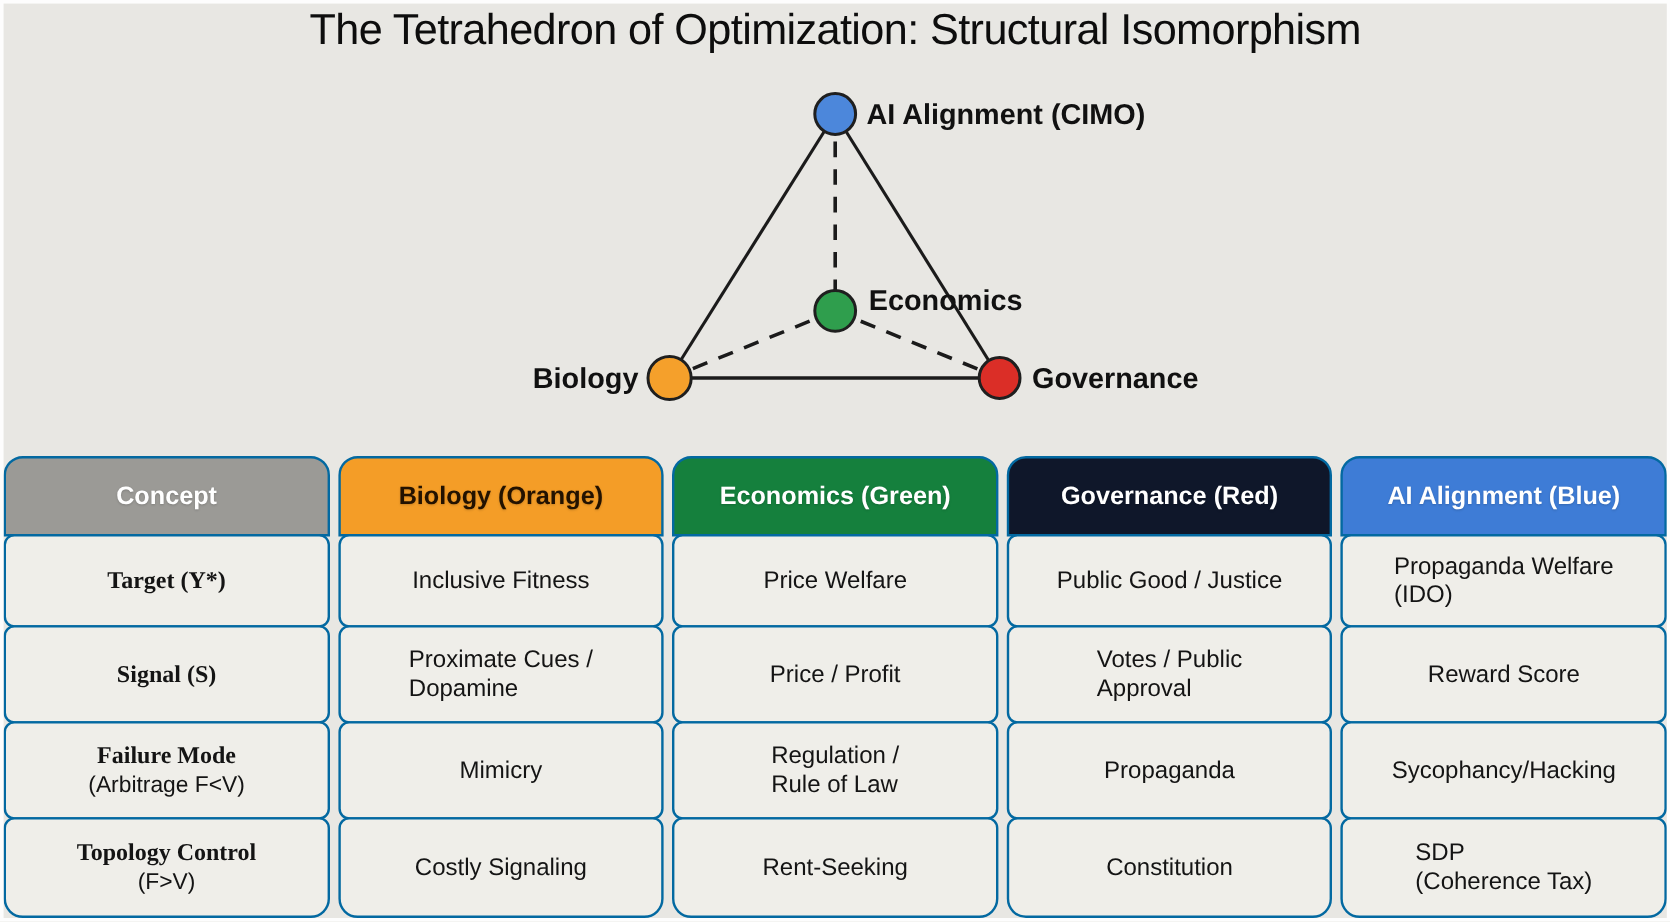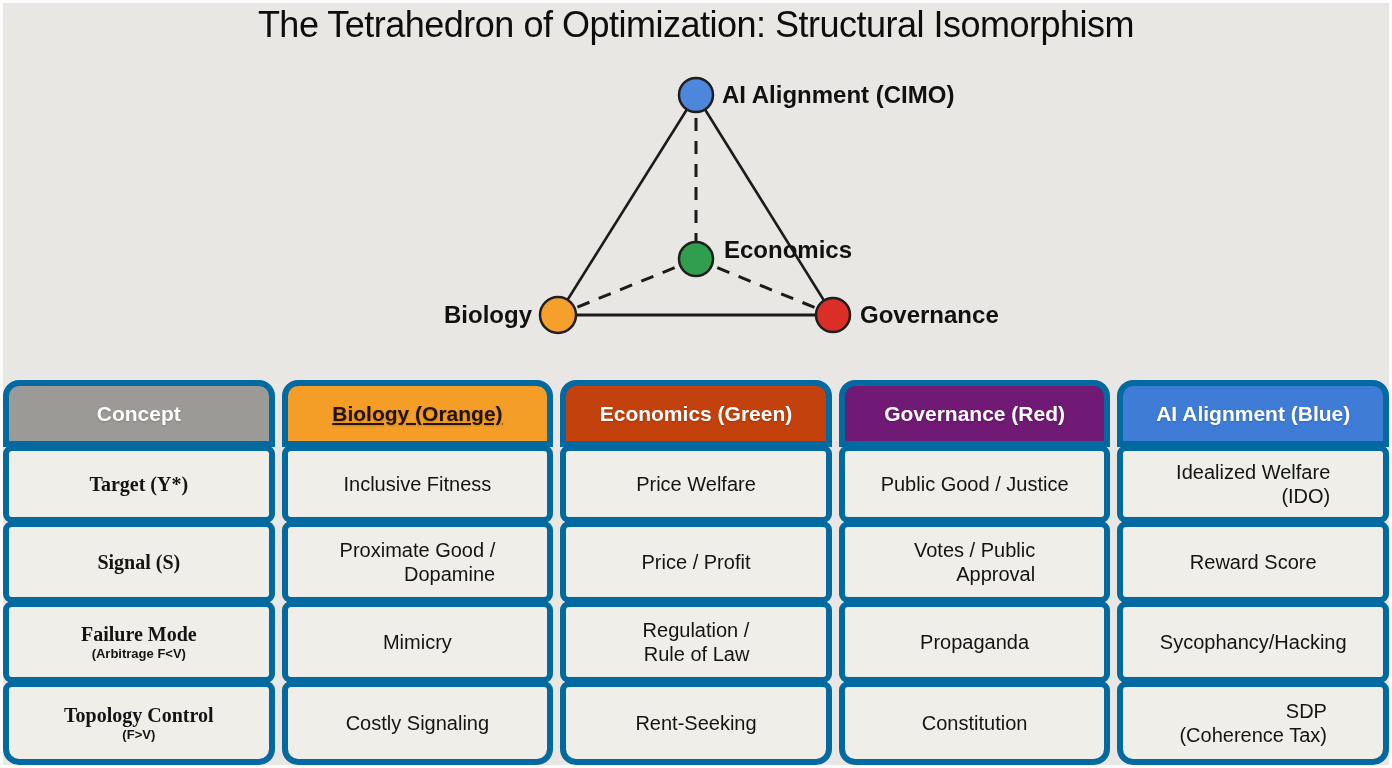--- a/index.html
+++ b/index.html
@@ -46,43 +46,43 @@
     display: grid;
     grid-template-columns: repeat(5, 1fr);
     column-gap: 7px;
   }
   .col {
     display: grid;
     grid-template-rows: 67px 76px 80px 80px 82px;
   }
   .cell {
     background: #efeee9;
-    border: 6px solid #0369a1;
+    border: 2px solid #0369a1;
     border-radius: 9px;
     display: flex;
     flex-direction: column;
     align-items: center;
     justify-content: center;
-    text-align: right;
+    text-align: left;
     font-size: 20px;
     line-height: 1.22;
     padding: 2px 8px;
     box-sizing: border-box;
     white-space: pre-line;
   }
   .col .cell:not(:first-child) { margin-top: -2px; }
   .cell.header {
     border-radius: 16px 16px 0 0;
     font-size: 21px;
     font-weight: bold;
     text-shadow: 0 1px 2px rgba(0,0,0,0.18);
   }
   .col .cell:last-child { border-radius: 9px 9px 16px 16px; }
   .concept-main { font-weight: bold; font-family: Liberation Serif, serif; }
-  .concept-sub { font-weight: bold; font-size: 13px; }
+  .concept-sub { font-weight: normal; font-size: 19px; }
   .concept-sub:empty { display: none; }
 </style>
 </head>
 <body>
 
 <h1 class="page-title">The Tetrahedron of Optimization: Structural Isomorphism</h1>
 
 <svg id="diagram" viewBox="0 0 1392 362">
   <g>
     <line x1="696" y1="95" x2="558" y2="315" stroke="#1b1b1b" stroke-width="2.6"></line>
@@ -118,49 +118,49 @@
       <div class="concept-main">Failure Mode</div>
       <div class="concept-sub">(Arbitrage F&lt;V)</div>
     </div>
     <div class="cell">
       <div class="concept-main">Topology Control</div>
       <div class="concept-sub">(F&gt;V)</div>
     </div>
   </div>
 
   <div class="col">
-    <div class="cell header" style="background: rgb(244, 157, 39); color: rgb(35, 18, 0); text-decoration: underline;">Biology (Orange)</div>
+    <div class="cell header" style="background: rgb(244, 157, 39); color: rgb(35, 18, 0);">Biology (Orange)</div>
     <div class="cell">Inclusive Fitness</div>
-    <div class="cell">Proximate Good /
+    <div class="cell">Proximate Cues /
 Dopamine</div>
     <div class="cell">Mimicry</div>
     <div class="cell">Costly Signaling</div>
   </div>
 
   <div class="col">
-    <div class="cell header" style="background: #c2410c; color: rgb(255, 255, 255);">Economics (Green)</div>
+    <div class="cell header" style="background: #15803d; color: rgb(255, 255, 255);">Economics (Green)</div>
     <div class="cell">Price Welfare</div>
     <div class="cell">Price / Profit</div>
     <div class="cell">Regulation /
 Rule of Law</div>
     <div class="cell">Rent-Seeking</div>
   </div>
 
   <div class="col">
-    <div class="cell header" style="background: #701a75; color: rgb(255, 255, 255);">Governance (Red)</div>
+    <div class="cell header" style="background: #0f172a; color: rgb(255, 255, 255);">Governance (Red)</div>
     <div class="cell">Public Good / Justice</div>
     <div class="cell">Votes / Public
 Approval</div>
     <div class="cell">Propaganda</div>
     <div class="cell">Constitution</div>
   </div>
 
   <div class="col">
     <div class="cell header" style="background: rgb(62, 124, 214); color: rgb(255, 255, 255);">AI Alignment (Blue)</div>
-    <div class="cell">Idealized Welfare
+    <div class="cell">Propaganda Welfare
 (IDO)</div>
     <div class="cell">Reward Score</div>
     <div class="cell">Sycophancy/Hacking</div>
     <div class="cell">SDP
 (Coherence Tax)</div>
   </div>
 
 </div>
 
 </body></html>

